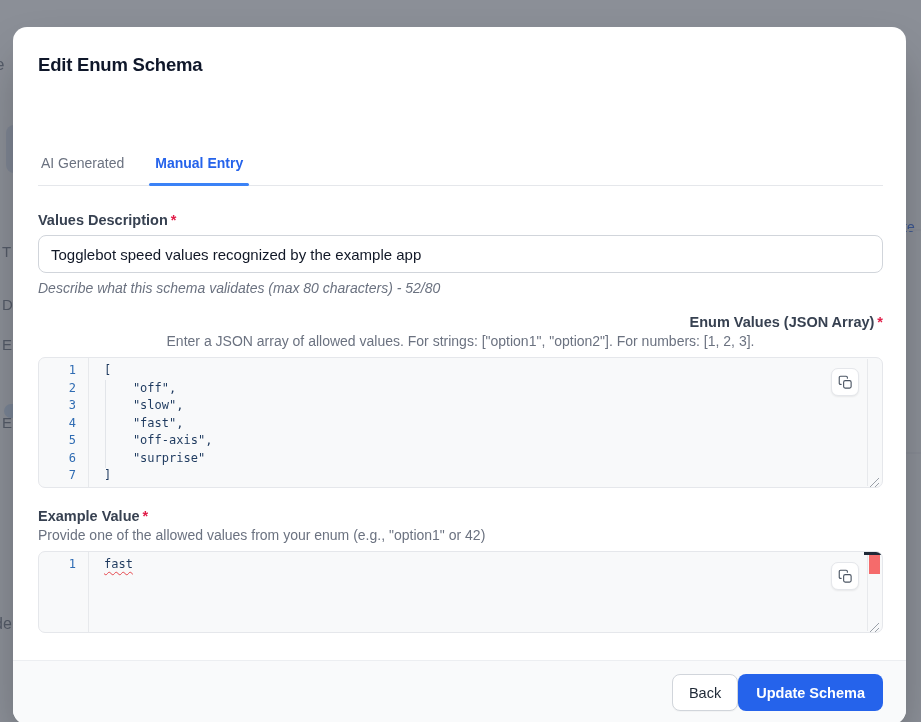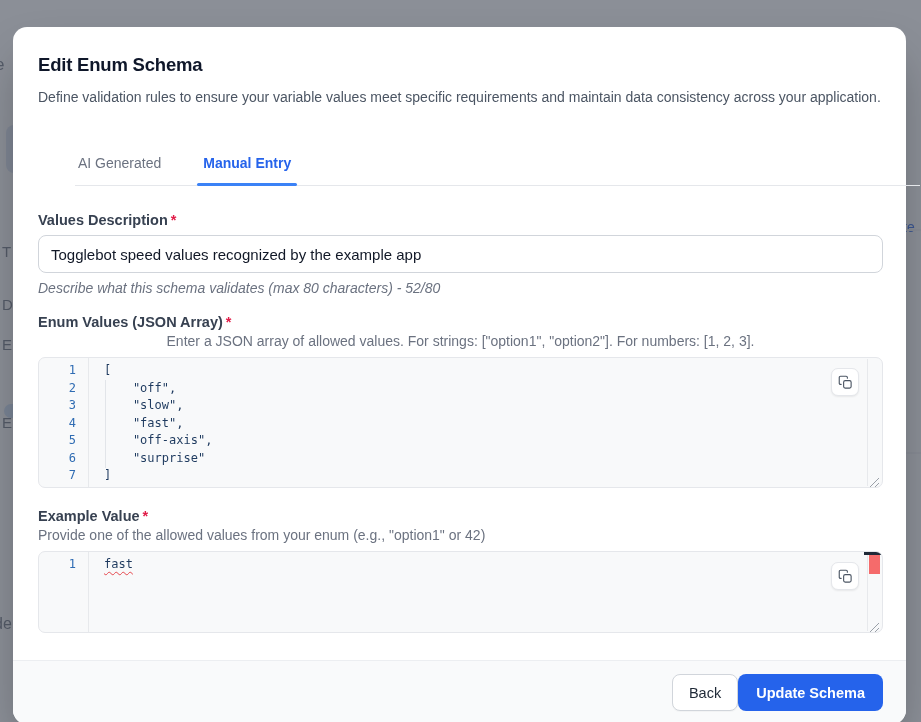--- a/index.html
+++ b/index.html
@@ -24,21 +24,21 @@
     position: absolute; left: 13px; top: 27px; width: 893px; height: 697px;
     background: #ffffff; border-radius: 14px;
     box-shadow: 0 25px 50px -12px rgba(0,0,0,0.35);
   }
   .m-abs { position: absolute; left: 25px; width: 845px; }
 
   .m-title { top: 27px; font-size: 18.5px; font-weight: 700; color: #0f172a; letter-spacing: -0.2px; }
   .m-desc  { top: 60px; font-size: 14px; line-height: 21.5px; color: #4b5563; }
 
   
-  .tabs { top: 128px; height: 31px; border-bottom: 1px solid #e5e7eb; display: flex; gap: 42px; padding-left: 3px; margin-left: 37px; }
+  .tabs { top: 128px; height: 31px; border-bottom: 1px solid #e5e7eb; display: flex; gap: 31px; padding-left: 3px; }
   .tab {
     position: relative; background: none; border: none; cursor: pointer;
     font-family: inherit; font-size: 14px; font-weight: 500; color: #6b7280;
     padding: 0 0 13px 0; line-height: 17px;
   }
   .tab.active { color: #2563eb; font-weight: 600; }
   .tab.active::after {
     content: ""; position: absolute; left: -6px; right: -6px; bottom: -1px;
     height: 3px; background: #3b82f6; border-radius: 2px;
   }
@@ -48,21 +48,21 @@
   .f-label .req { color: #e11d48; margin-left: 3px; font-weight: 700; }
   .f-helper { font-size: 14px; color: #6b7280; }
 
   .lbl-brief   { top: 185px; }
   .inp-brief   {
     top: 208px; height: 38px; border: 1px solid #d1d5db; border-radius: 8px;
     padding: 13px 12px; font-family: inherit; font-size: 15px; color: #111827;
     background: #fff; outline: none; display: block;
   }
   .hlp-brief   { top: 253px; font-style: italic; }
-  .lbl-enum    { top: 287px; }
+  .lbl-enum    { top: 287px; text-align: right; }
   .hlp-enum    { top: 306px; text-align: center; }
   .lbl-example { top: 481px; }
   .hlp-example { top: 500px; }
 
   
   .editor {
     position: absolute; left: 25px; width: 845px;
     background: #f8f9fa; border: 1px solid #e5e7eb; border-radius: 7px;
     overflow: hidden;
   }
@@ -131,21 +131,20 @@
   <div class="bg-shape" style="left:4px; top:404px; width:22px; height:14px; background:#cfe0f8;"></div>
   <div class="bg-seam" style="left:898px; top:229px; width:23px;"></div>
   <div class="bg-seam" style="left:898px; top:452px; width:23px;"></div>
 </div>
 
 <div class="overlay"></div>
 
 <div class="modal">
 
   <h2 class="m-abs m-title">Edit Enum Schema</h2>
-  <p class="m-abs m-desc">Define validation rules to ensure your variable values meet specific requirements and maintain data consistency across your application.</p>
 
   <div class="m-abs tabs">
     <button class="tab">AI Generated</button>
     <button class="tab active">Manual Entry</button>
   </div>
 
   <div class="m-abs f-label lbl-brief">
     <span>Values Description</span><span class="req">*</span>
   </div>
   <input class="m-abs inp-brief" type="text" value="Togglebot speed values recognized by the example app" style="">

